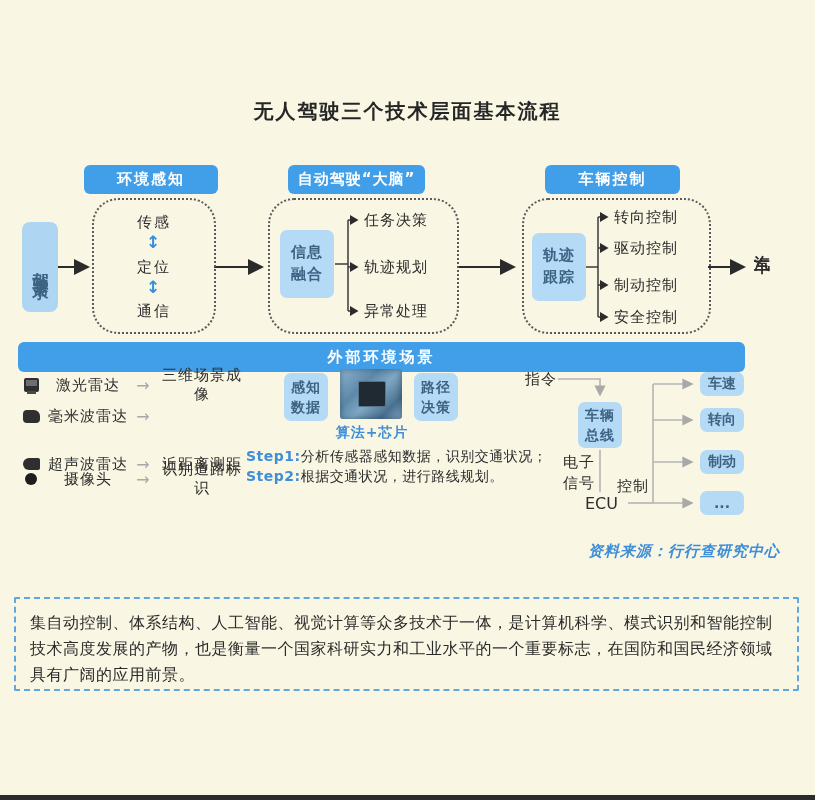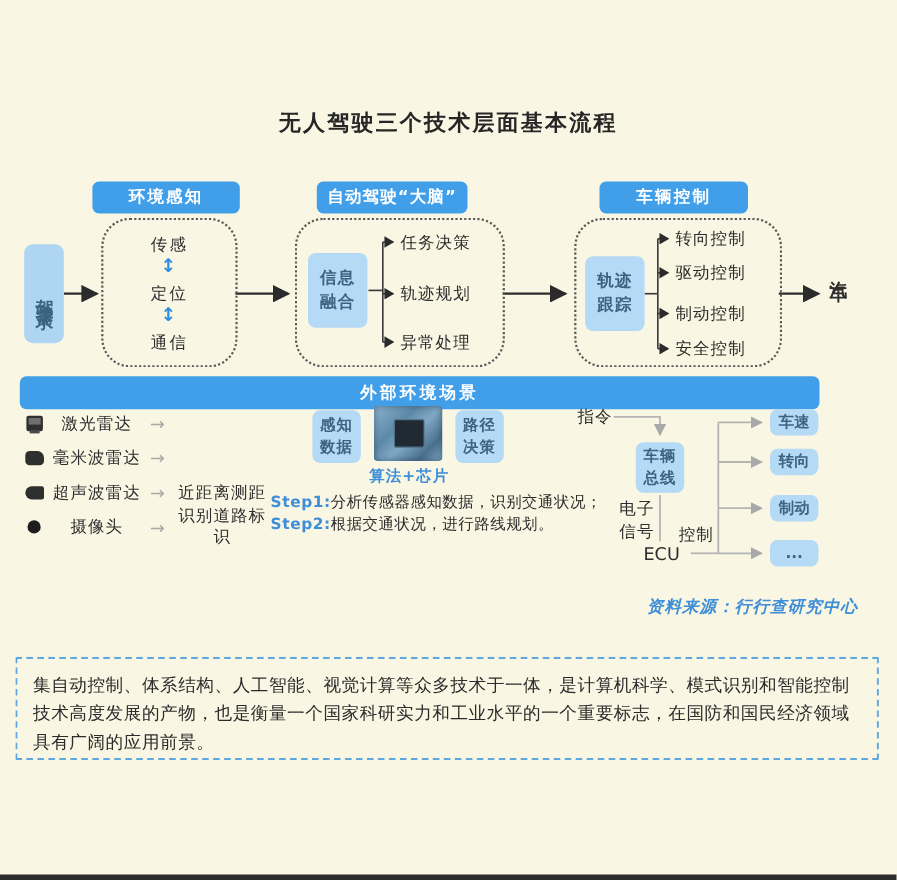--- a/index.html
+++ b/index.html
@@ -162,29 +162,30 @@
 <div class="item" style="left:614px;top:307px;">安全控制</div>
 
 <div class="envbar">外部环境场景</div>
 
 <div class="sensor-row" style="top:372px;">
   <span class="sensor-icon">
       <span class="ic-lidar"></span>
     </span>
   <span class="sensor-name">激光雷达</span>
   <span class="sensor-arrow">→</span>
+  <span class="sensor-fn">三维场景成像</span>
 </div>
 <div class="sensor-row" style="top:403px;">
   <span class="sensor-icon">
       <span class="ic-radar"></span>
     </span>
   <span class="sensor-name">毫米波雷达</span>
   <span class="sensor-arrow">→</span>
 </div>
-<div class="sensor-row" style="top:435px;">
+<div class="sensor-row" style="top:451px;">
   <span class="sensor-icon">
       <span class="ic-ultra"></span>
     </span>
   <span class="sensor-name">超声波雷达</span>
   <span class="sensor-arrow">→</span>
   <span class="sensor-fn">近距离测距</span>
 </div>
 <div class="sensor-row" style="top:466px;">
   <span class="sensor-icon">
       <span class="ic-cam"></span>

